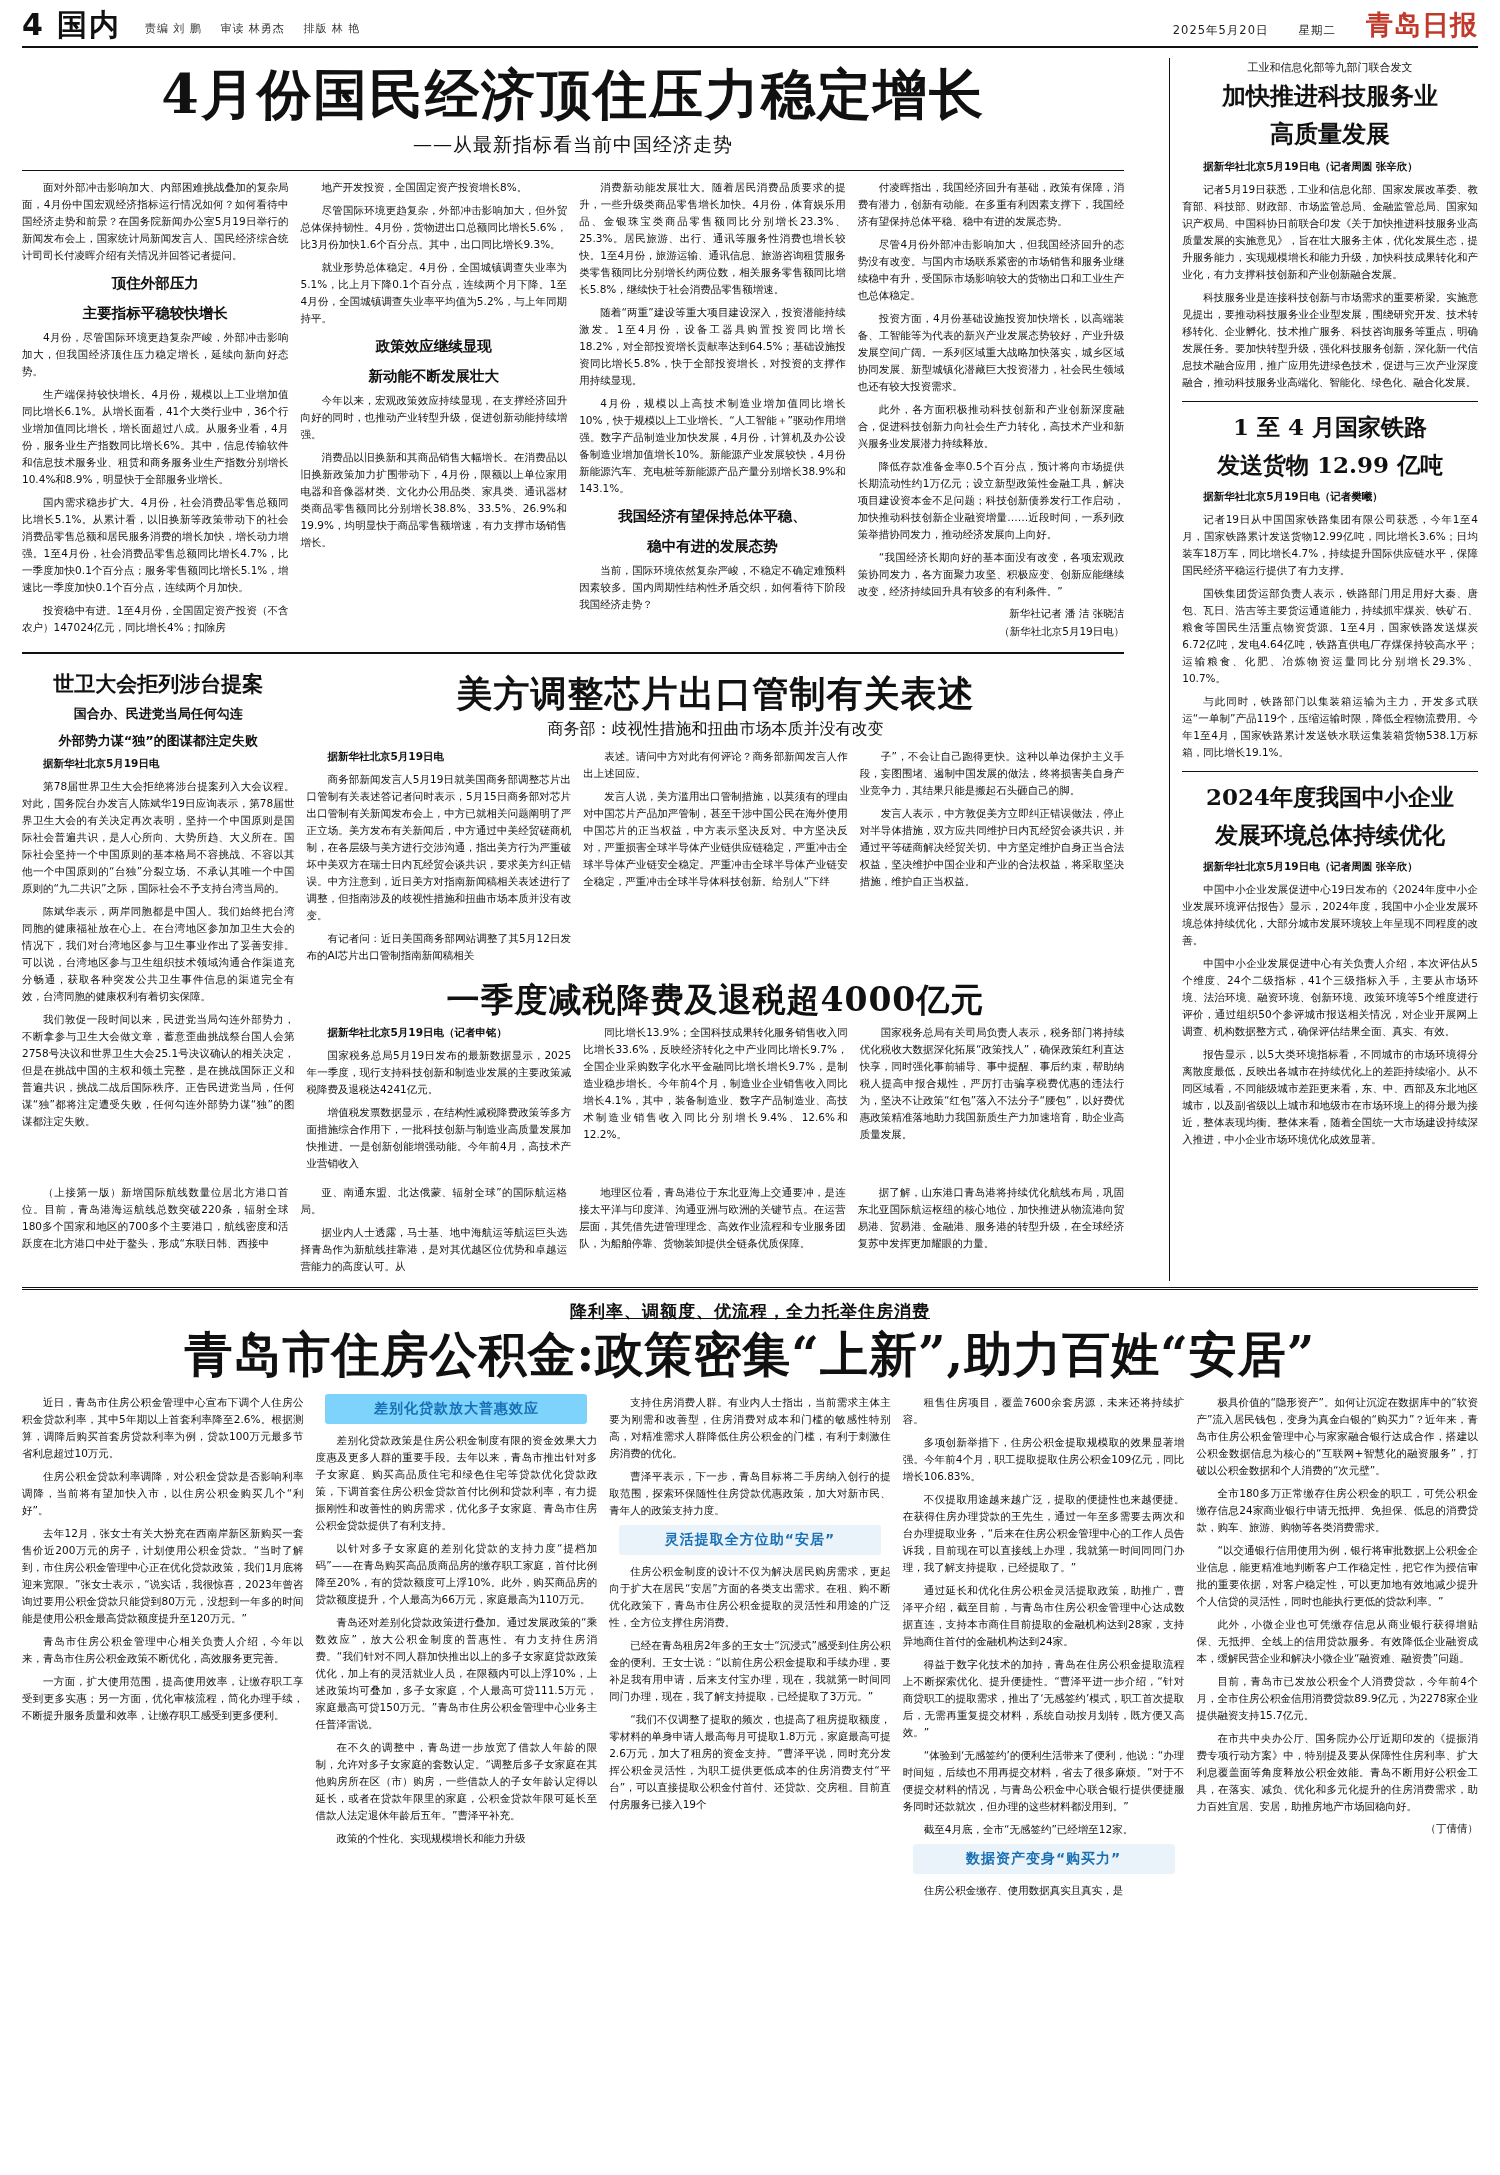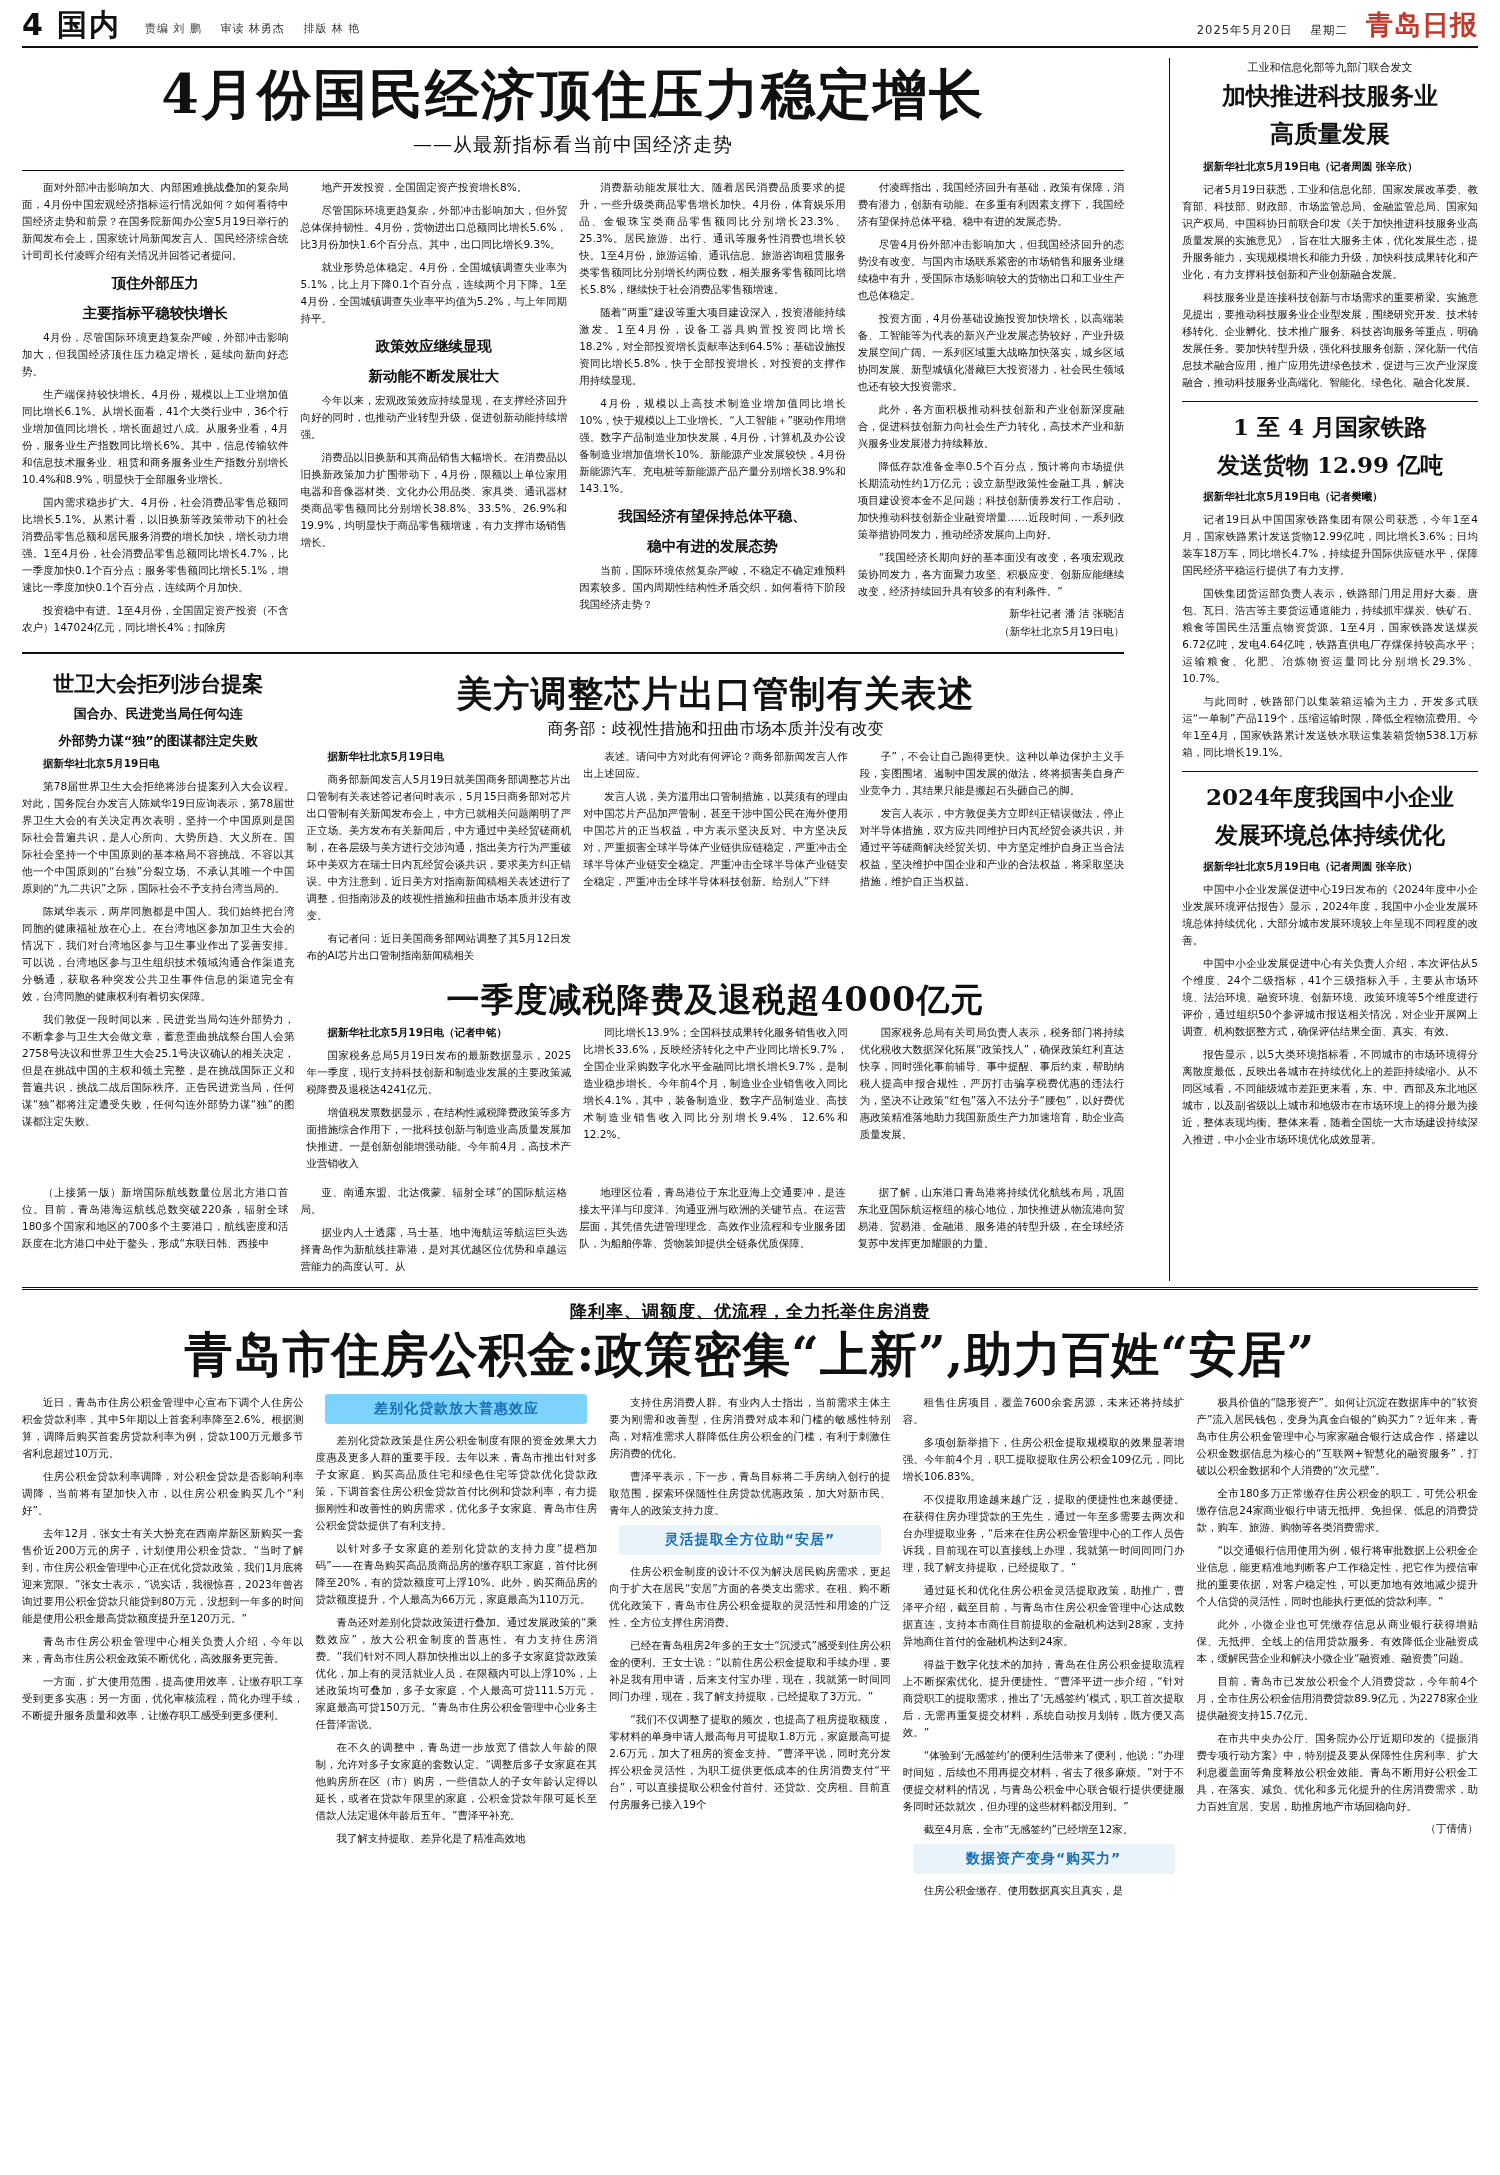--- a/index.html
+++ b/index.html
@@ -11,21 +11,21 @@
     overflow:hidden;
   }
   .page{width:1500px;height:2175px;position:relative;box-sizing:border-box;padding:0 22px;}
 
   
   .masthead{display:flex;align-items:flex-end;gap:14px;padding:10px 0 6px 0;border-bottom:2px solid #111;}
   .pg-num{font-size:30px;font-weight:bold;line-height:1;}
   .pg-sec{font-size:30px;font-weight:bold;line-height:1;letter-spacing:2px;}
   .credits{font-size:11px;color:#333;margin-left:10px;padding-bottom:4px;letter-spacing:1px;}
   .credits span{margin-right:14px;}
-  .mast-right{margin-left:auto;display:flex;align-items:flex-end;gap:18px;padding-bottom:2px;}
+  .mast-right{margin-left:auto;display:flex;align-items:flex-end;gap:30px;padding-bottom:2px;}
   .date{font-size:11.5px;color:#222;letter-spacing:1px;}
   .logo{color:#c0392b;font-size:27px;font-weight:bold;letter-spacing:1px;line-height:1;font-family:"DejaVu Serif","Liberation Serif",serif;}
 
   
   .top-area{display:flex;gap:14px;margin-top:10px;}
   .left-block{width:1118px;}
   .right-rail{width:300px;border-left:1px solid #111;padding-left:12px;margin-left:31px;}
 
   
   .headline-wrap{text-align:center;padding:6px 0 2px 0;}
@@ -237,21 +237,21 @@
         <p class="t">青岛市住房公积金管理中心相关负责人介绍，今年以来，青岛市住房公积金政策不断优化，高效服务更完善。</p>
         <p class="t">一方面，扩大使用范围，提高使用效率，让缴存职工享受到更多实惠；另一方面，优化审核流程，简化办理手续，不断提升服务质量和效率，让缴存职工感受到更多便利。</p>
       </div>
 
       <div class="col">
         <div class="tagbox">差别化贷款放大普惠效应</div>
         <p class="t">差别化贷款政策是住房公积金制度有限的资金效果大力度惠及更多人群的重要手段。去年以来，青岛市推出针对多子女家庭、购买高品质住宅和绿色住宅等贷款优化贷款政策，下调首套住房公积金贷款首付比例和贷款利率，有力提振刚性和改善性的购房需求，优化多子女家庭、青岛市住房公积金贷款提供了有利支持。</p>
         <p class="t">以针对多子女家庭的差别化贷款的支持力度“提档加码”——在青岛购买高品质商品房的缴存职工家庭，首付比例降至20%，有的贷款额度可上浮10%。此外，购买商品房的贷款额度提升，个人最高为66万元，家庭最高为110万元。</p>
         <p class="t">青岛还对差别化贷款政策进行叠加。通过发展政策的“乘数效应”，放大公积金制度的普惠性。有力支持住房消费。“我们针对不同人群加快推出以上的多子女家庭贷款政策优化，加上有的灵活就业人员，在限额内可以上浮10%，上述政策均可叠加，多子女家庭，个人最高可贷111.5万元，家庭最高可贷150万元。”青岛市住房公积金管理中心业务主任普泽雷说。</p>
         <p class="t">在不久的调整中，青岛进一步放宽了借款人年龄的限制，允许对多子女家庭的套数认定。“调整后多子女家庭在其他购房所在区（市）购房，一些借款人的子女年龄认定得以延长，或者在贷款年限里的家庭，公积金贷款年限可延长至借款人法定退休年龄后五年。”曹泽平补充。</p>
-        <p class="t">我了解支持提取、差异化是了精准高效地</p>
+        <p class="t">政策的个性化、实现规模增长和能力升级</p>
       </div>
 
       <div class="col">
         <p class="t">支持住房消费人群。有业内人士指出，当前需求主体主要为刚需和改善型，住房消费对成本和门槛的敏感性特别高，对精准需求人群降低住房公积金的门槛，有利于刺激住房消费的优化。</p>
         <p class="t">曹泽平表示，下一步，青岛目标将二手房纳入创行的提取范围，探索环保随性住房贷款优惠政策，加大对新市民、青年人的政策支持力度。</p>
         <div class="tagbox blue2">灵活提取全方位助“安居”</div>
         <p class="t">住房公积金制度的设计不仅为解决居民购房需求，更起向于扩大在居民“安居”方面的各类支出需求。在租、购不断优化政策下，青岛市住房公积金提取的灵活性和用途的广泛性，全方位支撑住房消费。</p>
         <p class="t">已经在青岛租房2年多的王女士“沉浸式”感受到住房公积金的便利。王女士说：“以前住房公积金提取和手续办理，要补足我有用申请，后来支付宝办理，现在，我就第一时间同同门办理，现在，我了解支持提取，已经提取了3万元。”</p>
         <p class="t">“我们不仅调整了提取的频次，也提高了租房提取额度，零材料的单身申请人最高每月可提取1.8万元，家庭最高可提2.6万元，加大了租房的资金支持。”曹泽平说，同时充分发挥公积金灵活性，为职工提供更低成本的住房消费支付“平台”，可以直接提取公积金付首付、还贷款、交房租。目前直付房服务已接入19个</p>
       </div>

